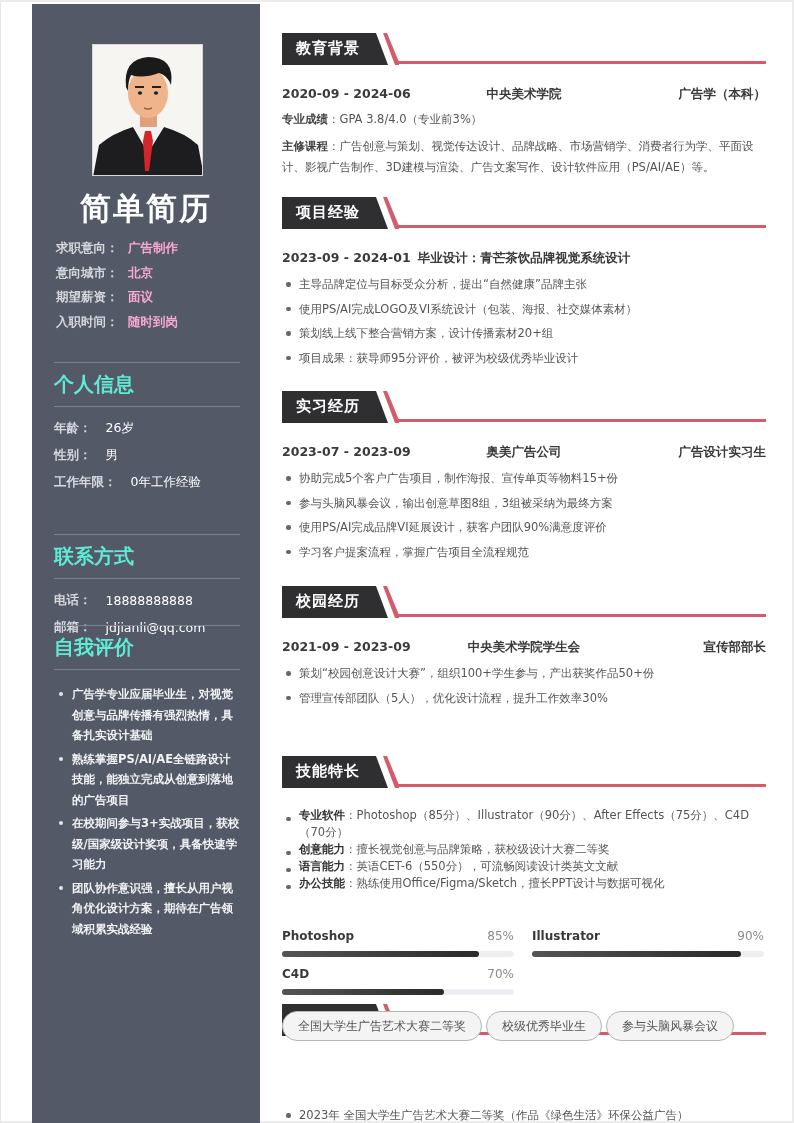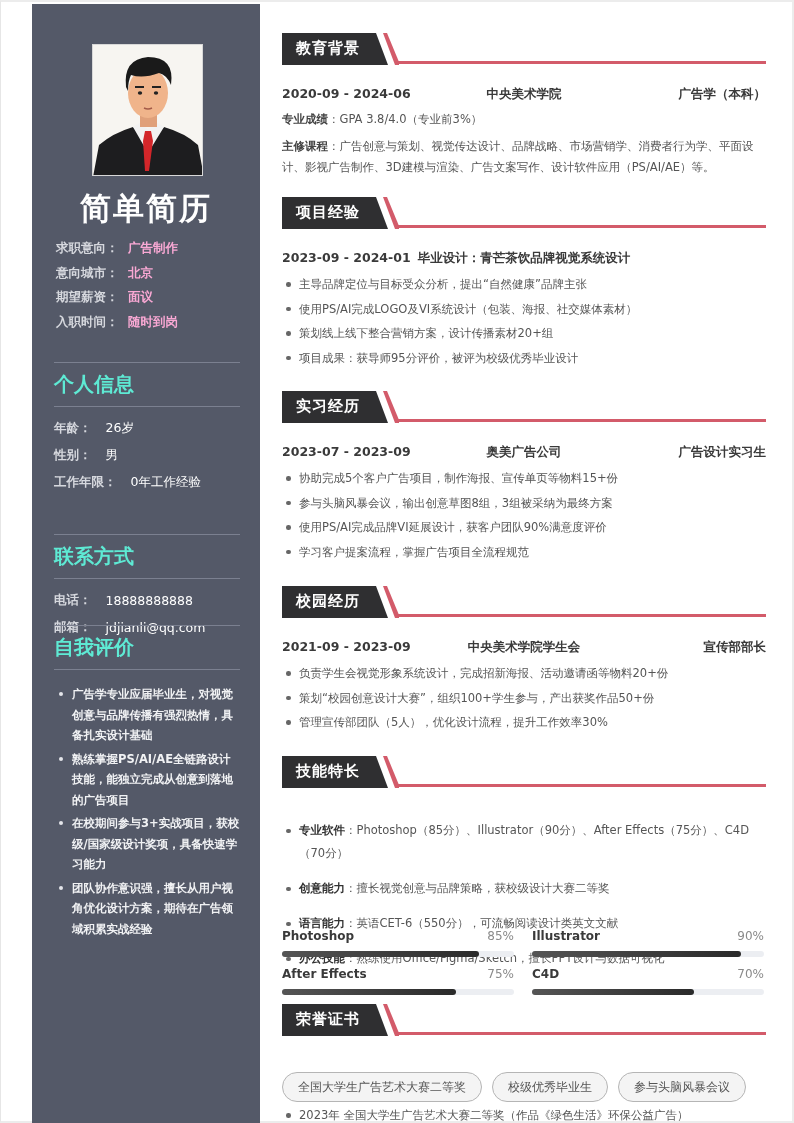--- a/index.html
+++ b/index.html
@@ -29,31 +29,31 @@
   .sec-head .line { position: absolute; left: 113px; right: 0; top: 28px; height: 3px; background: #d35b6a; }
 
   .row3 { position: absolute; left: 281px; width: 484px; display: flex; justify-content: space-between; font-size: 12.5px; font-weight: bold; color: #3a3a3a; }
   .row3 .mid { position: absolute; left: 50%; transform: translateX(-50%); }
   .textline { position: absolute; left: 281px; width: 484px; font-size: 11.5px; color: #555; line-height: 21px; }
   .textline b { color: #444; }
   .blist { position: absolute; left: 281px; width: 484px; list-style: none; }
   .blist li { position: relative; padding-left: 17px; font-size: 11.5px; color: #555; line-height: 24.5px; }
   .blist li::before { content: ""; position: absolute; left: 4px; top: 10px; width: 4.5px; height: 4.5px; border-radius: 50%; background: #666; }
   .blist li b { color: #333; }
-  .skill-list li { line-height: 23px; margin-top: 12px; }
+  .skill-list li { line-height: 17px; }
   .skill-list li::before { top: 9.5px; }
 
   .bars { position: absolute; left: 281px; top: 927px; width: 484px; display: grid; grid-template-columns: 232px 232px; column-gap: 18px; row-gap: 11px; }
   .bar-item { height: 27px; position: relative; }
   .bar-item .bl { position: absolute; left: 0; top: 0; font-size: 12px; font-weight: bold; color: #3a3a3a; }
   .bar-item .bp { position: absolute; right: 0; top: 0; font-size: 12px; color: #8a8a8a; margin-left: 8px; }
   .bar-item .track { position: absolute; left: 0; right: 0; top: 22px; height: 6px; background: #eceef2; border-radius: 3px; }
   .bar-item .fill { position: absolute; left: 0; top: 0; height: 6px; border-radius: 3px; background: linear-gradient(90deg, #555 0%, #2a2a2a 100%); }
 
-  .tags { position: absolute; left: 281px; top: 1070px; display: flex; gap: 10px; }
+  .tags { position: absolute; left: 281px; top: 1009px; display: flex; gap: 4px; }
   .tag { height: 30px; padding: 0 15px; border: 1px solid #b5b5b5; border-radius: 15px; background: #f4f4f4; font-size: 12px; color: #555; display: flex; align-items: center; }
 </style>
 </head>
 <body>
 
 <div class="page">
 
   <aside class="sidebar">
     <div class="photo">
       <svg width="111" height="132" viewBox="0 0 111 132">
@@ -198,21 +198,20 @@
       </div>
     <div class="slash"></div>
     <div class="line"></div>
   </div>
   <div class="row3" style="top:637px;">
     <span>2021-09 - 2023-09</span>
     <span class="mid">中央美术学院学生会</span>
     <span>宣传部部长</span>
   </div>
   <ul class="blist" style="top:659px;">
-    <li>负责学生会视觉形象系统设计，完成招新海报、活动邀请函等物料20+份</li>
     <li>策划“校园创意设计大赛”，组织100+学生参与，产出获奖作品50+份</li>
     <li>管理宣传部团队（5人），优化设计流程，提升工作效率30%</li>
   </ul>
 
   <div class="sec-head" style="top:754px;">
     <div class="tab">
         <span>技能特长</span>
       </div>
     <div class="slash"></div>
     <div class="line"></div>
@@ -233,27 +232,20 @@
         </div>
     </div>
     <div class="bar-item">
       <span class="bl">Illustrator</span>
       <span class="bp">90%</span>
       <div class="track">
           <div class="fill" style="width: 90%;"></div>
         </div>
     </div>
     <div class="bar-item">
-      <span class="bl">After Effects</span>
-      <span class="bp">75%</span>
-      <div class="track">
-          <div class="fill" style="width: 75%;"></div>
-        </div>
-    </div>
-    <div class="bar-item">
       <span class="bl">C4D</span>
       <span class="bp">70%</span>
       <div class="track">
           <div class="fill" style="width: 70%;"></div>
         </div>
     </div>
   </div>
 
   <div class="sec-head" style="top:1002px;">
     <div class="tab">

